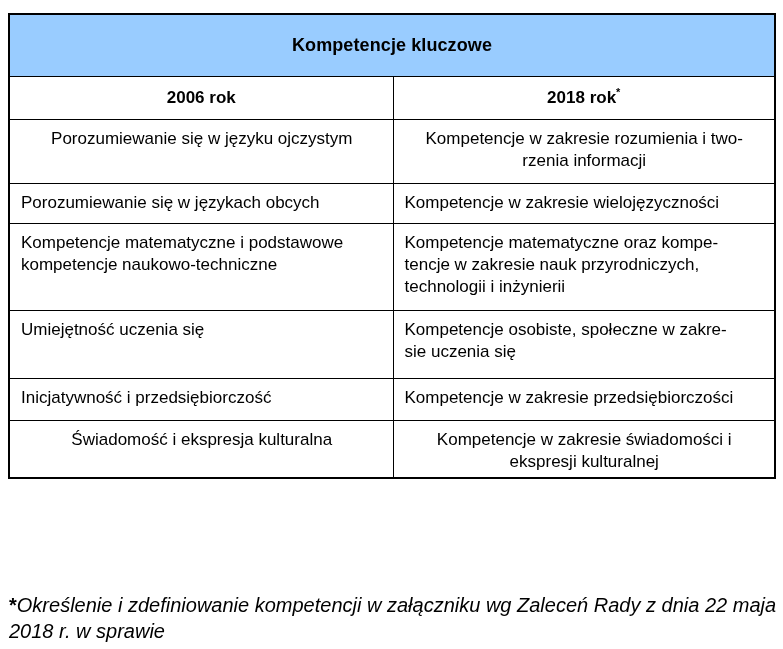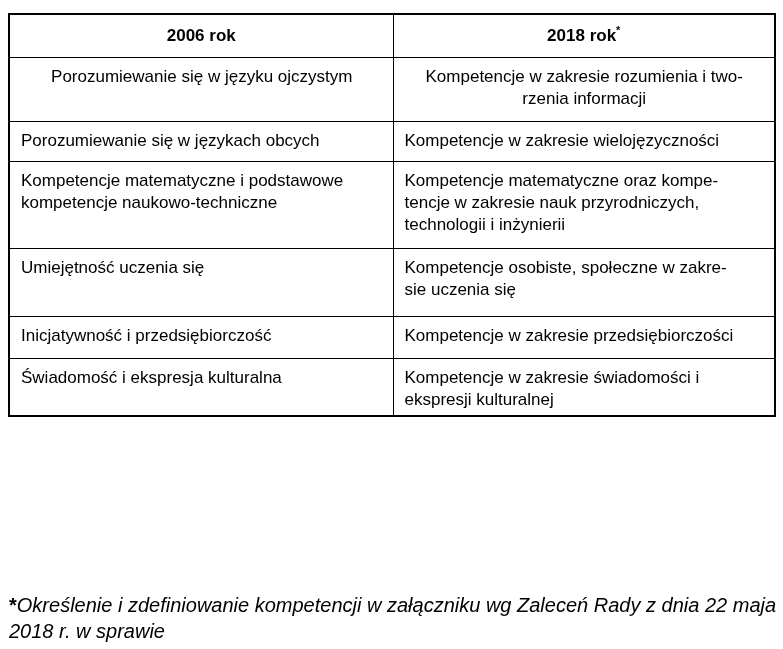--- a/index.html
+++ b/index.html
@@ -45,21 +45,21 @@
     line-height: 22px;
     white-space: pre-line;
   }
   tr.r1 { height: 64px; text-align: center; }
   tr.r2 { height: 40px; }
   tr.r3 { height: 87px; }
   tr.r4 { height: 38px; }
   tr.r5 { height: 68px; }
   tr.r6 { height: 40px; }
   tr.r7 { height: 42px; }
-  tr.r8 { height: 48px; }
+  tr.r8 { height: 48px; text-align: center; }
   sup.fn-mark { font-size: 11px; vertical-align: super; line-height: 0; }
   .footnote {
     position: absolute; left: 9px; top: 592px;
     width: 768px;
     font-size: 20px;
     line-height: 26px;
     font-style: italic;
     white-space: pre-line;
   }
   .footnote .marker {
@@ -71,20 +71,23 @@
 <body>
 
 <div class="page">
 
   <table class="competences">
     <colgroup>
       <col style="width: 384px">
       <col style="width: 382px">
     </colgroup>
     <thead>
+      <tr>
+        <th class="title-cell" colspan="2">Kompetencje kluczowe</th>
+      </tr>
       <tr class="year-row">
         <th><span>2006 rok</span></th>
         <th><span>2018 rok</span><sup class="fn-mark">*</sup></th>
       </tr>
     </thead>
     <tbody>
       <tr class="r1">
         <td class="cell">Porozumiewanie się w języku ojczystym</td>
         <td class="cell">Kompetencje w zakresie rozumienia i two-
 rzenia informacji</td>

